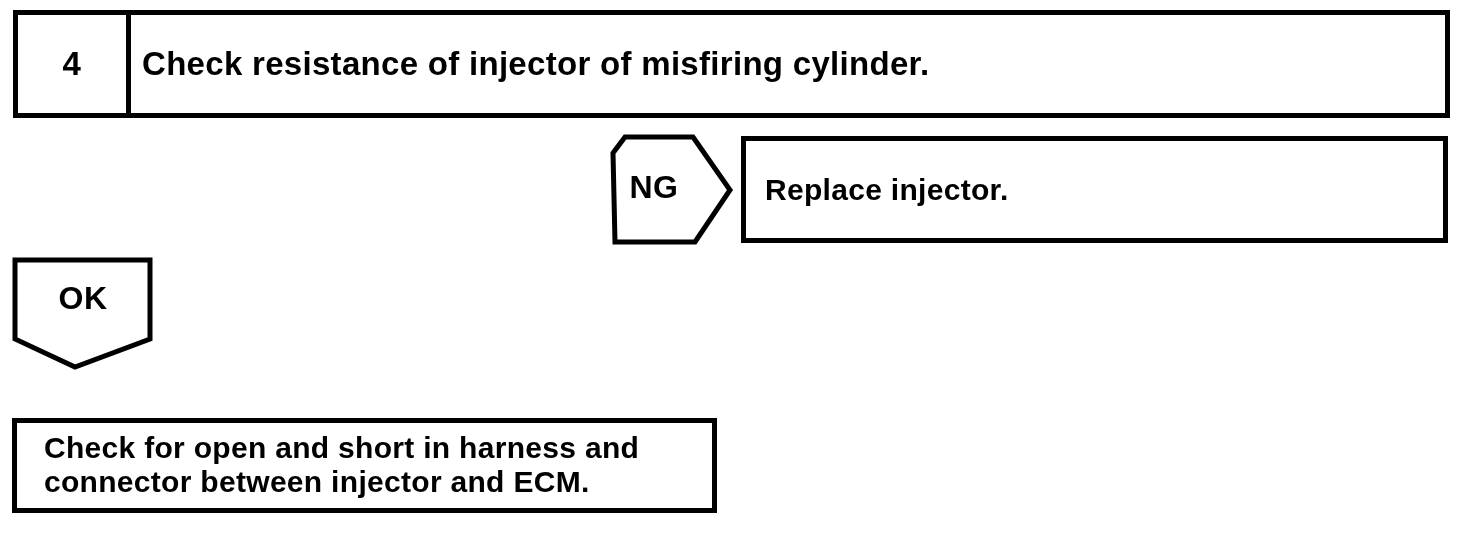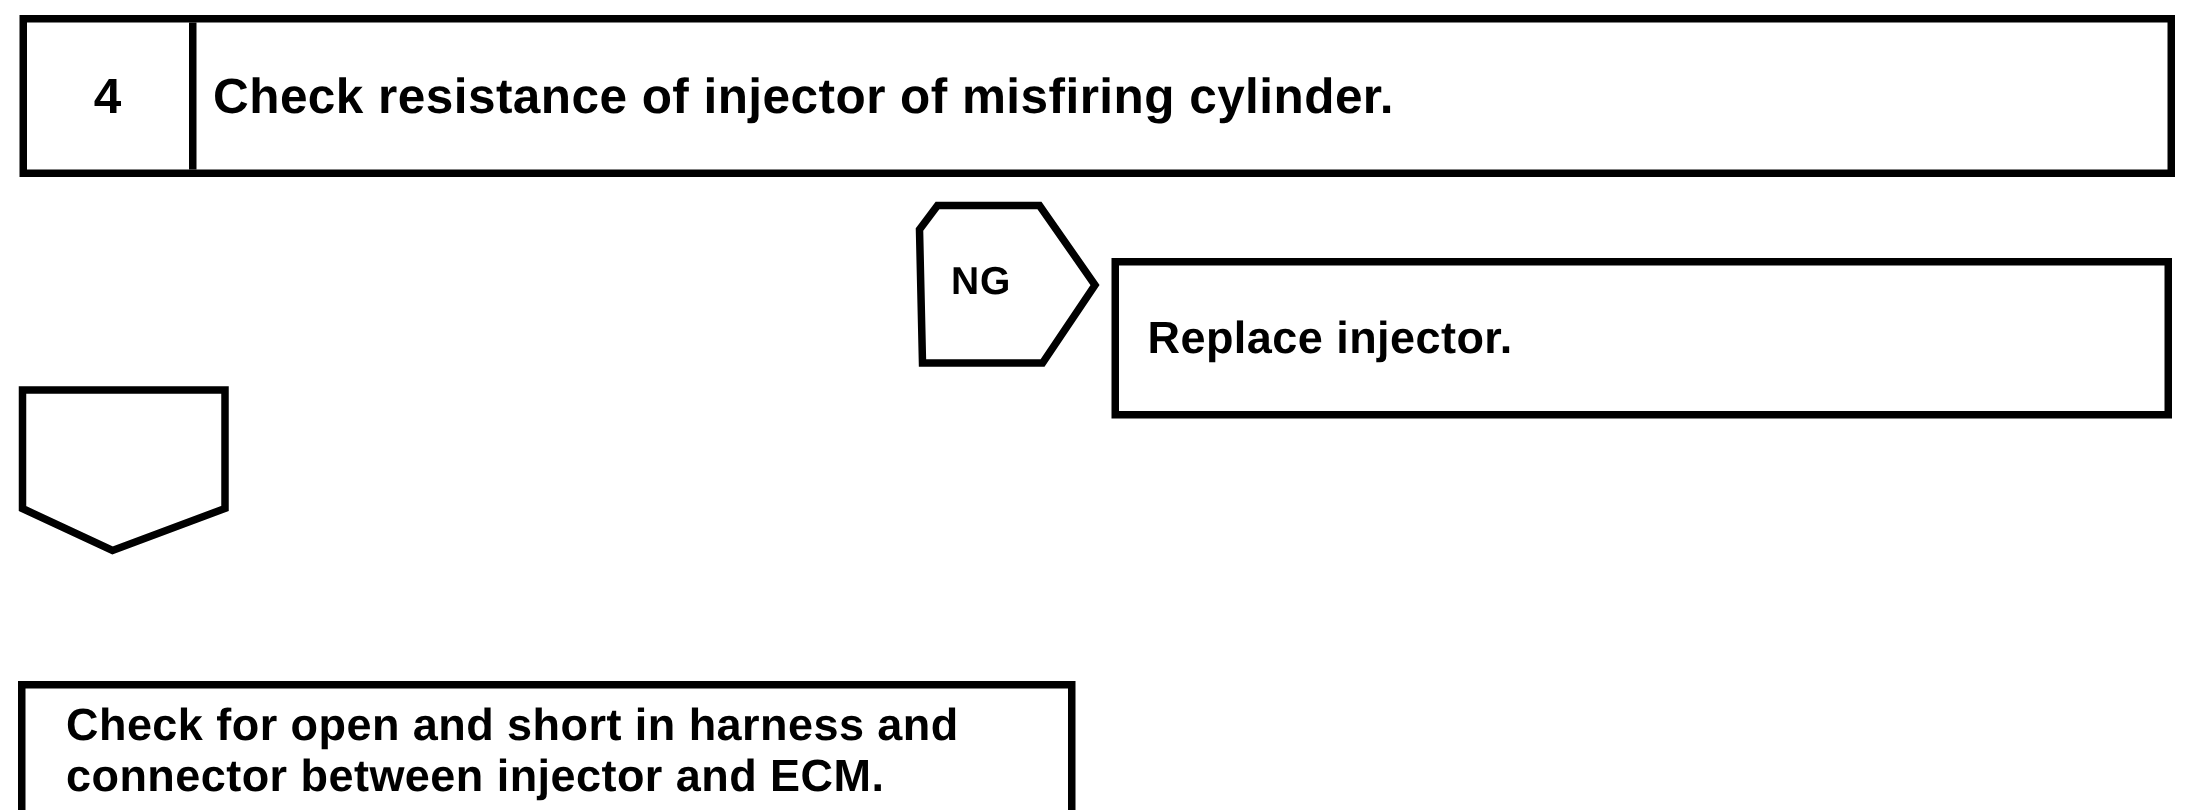--- a/index.html
+++ b/index.html
@@ -57,35 +57,34 @@
     stroke-linejoin: miter;
   }
   .ng-shape { left: 608px; top: 132px; width: 128px; height: 116px; }
   .ok-shape { left: 10px;  top: 255px; width: 146px; height: 118px; }
 
   .connector-label {
     position: absolute;
     display: flex;
     align-items: center;
     justify-content: center;
-    font-size: 26px;
+    font-size: 32px;
     letter-spacing: 0.5px;
   }
   .ng-label { left: 608px; top: 132px; width: 92px;  height: 110px; }
   .ok-label { left: 10px;  top: 255px; width: 146px; height: 86px; }
 
   
   .action-box {
     position: absolute;
     border: 5px solid var(--ink);
     background: var(--paper);
     font-size: 30px;
     letter-spacing: 0.3px;
     line-height: 34px;
-    margin-top: 36px;
   }
   .ng-action-box {
     left: 741px; top: 136px;
     width: 707px; height: 107px;
     display: flex;
     align-items: center;
     padding-left: 19px;
     white-space: nowrap;
   }
   .ok-action-box {
@@ -109,18 +108,19 @@
   </svg>
   <div class="connector-label ng-label">NG</div>
 
   <div class="action-box ng-action-box">
     <span>Replace injector.</span>
   </div>
 
   <svg class="shape ok-shape" viewBox="0 0 146 118">
     <polygon points="5,5 140,5 140,84 65,112 5,84"></polygon>
   </svg>
+  <div class="connector-label ok-label">OK</div>
 
   <div class="action-box ok-action-box">
     <span>Check for open and short in harness and connector between injector and ECM.</span>
   </div>
 
 </div>
 
 </body></html>

